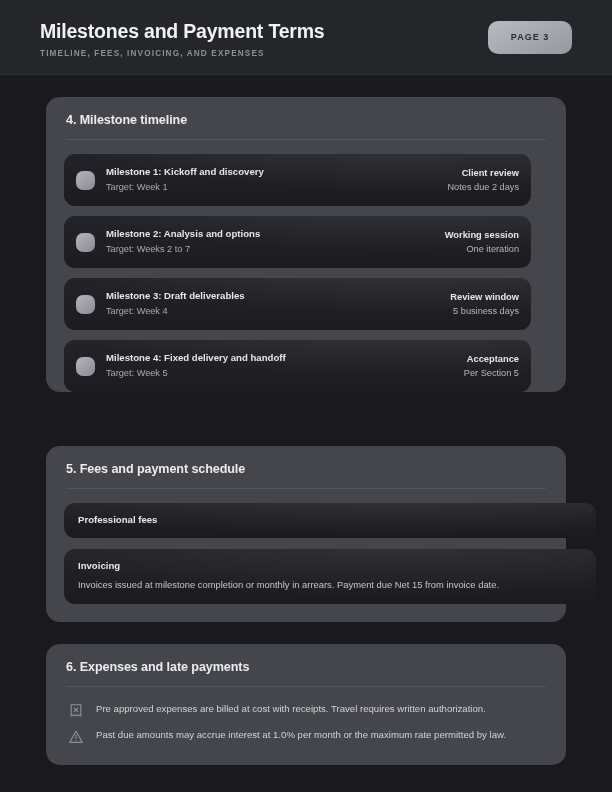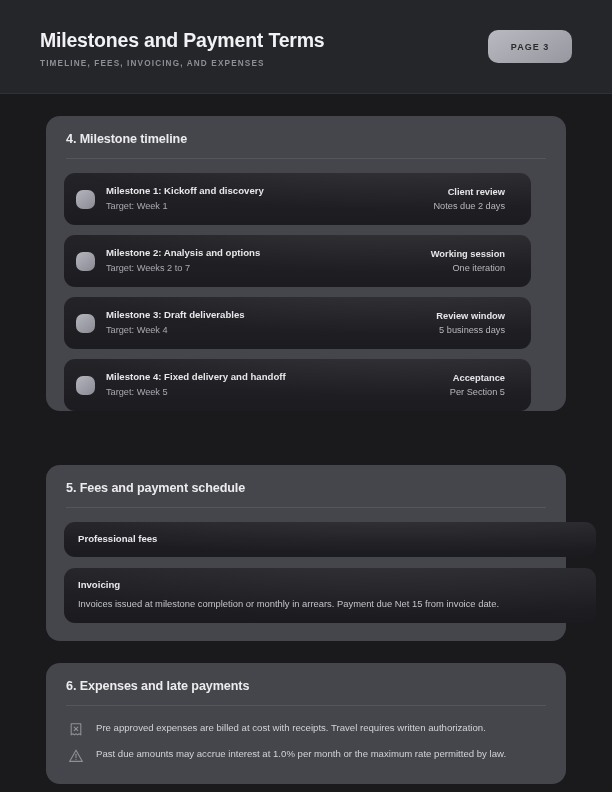--- a/index.html
+++ b/index.html
@@ -11,21 +11,21 @@
     height: 792px;
     background: #1a1a1d;
     font-family: "Liberation Sans", sans-serif;
     overflow: hidden;
     position: relative;
   }
 
   
   .header {
     position: relative;
-    height: 94px;
+    height: 75px;
     background: #25262a;
     border-bottom: 1px solid #303137;
     box-sizing: border-box;
     padding: 0 40px;
     display: flex;
     align-items: center;
     justify-content: space-between;
   }
   .header-text { padding-top: 4px; }
   .header-title {
@@ -95,21 +95,21 @@
   }
   .milestone-row {
     position: relative;
     width: 467px;
     height: 52px;
     border-radius: 11px;
     background:
       radial-gradient(120% 180% at 72% -40%, rgba(255,255,255,0.085) 0%, rgba(255,255,255,0) 62%),
       linear-gradient(180deg, #232328 0%, #1c1c20 100%);
     box-sizing: border-box;
-    padding: 0 26px 0 12px;
+    padding: 0 12px 0 12px;
     display: flex;
     align-items: center;
     margin-bottom: 10px;
   }
   .milestone-row.overflow-row {
     
     position: relative;
     z-index: 3;
     margin-bottom: 0;
   }

